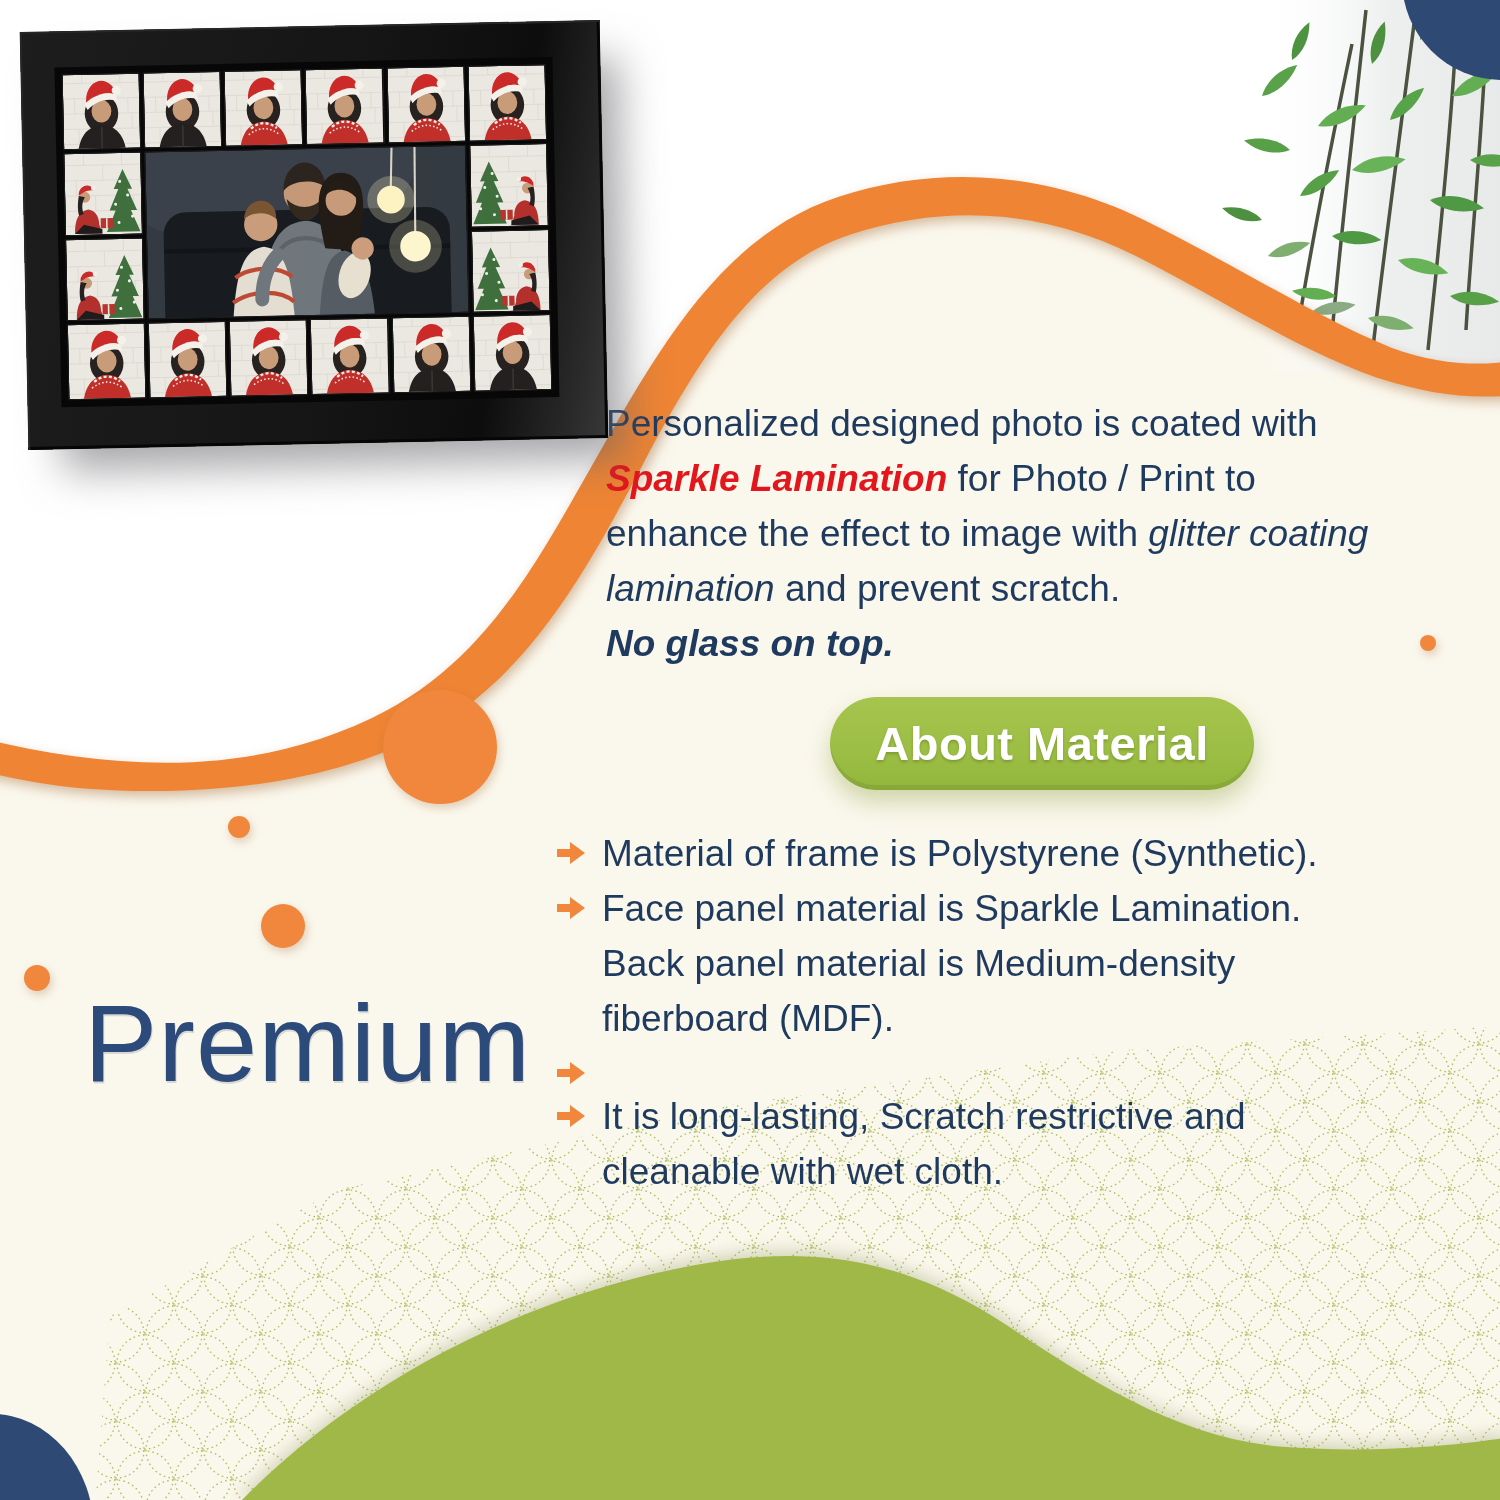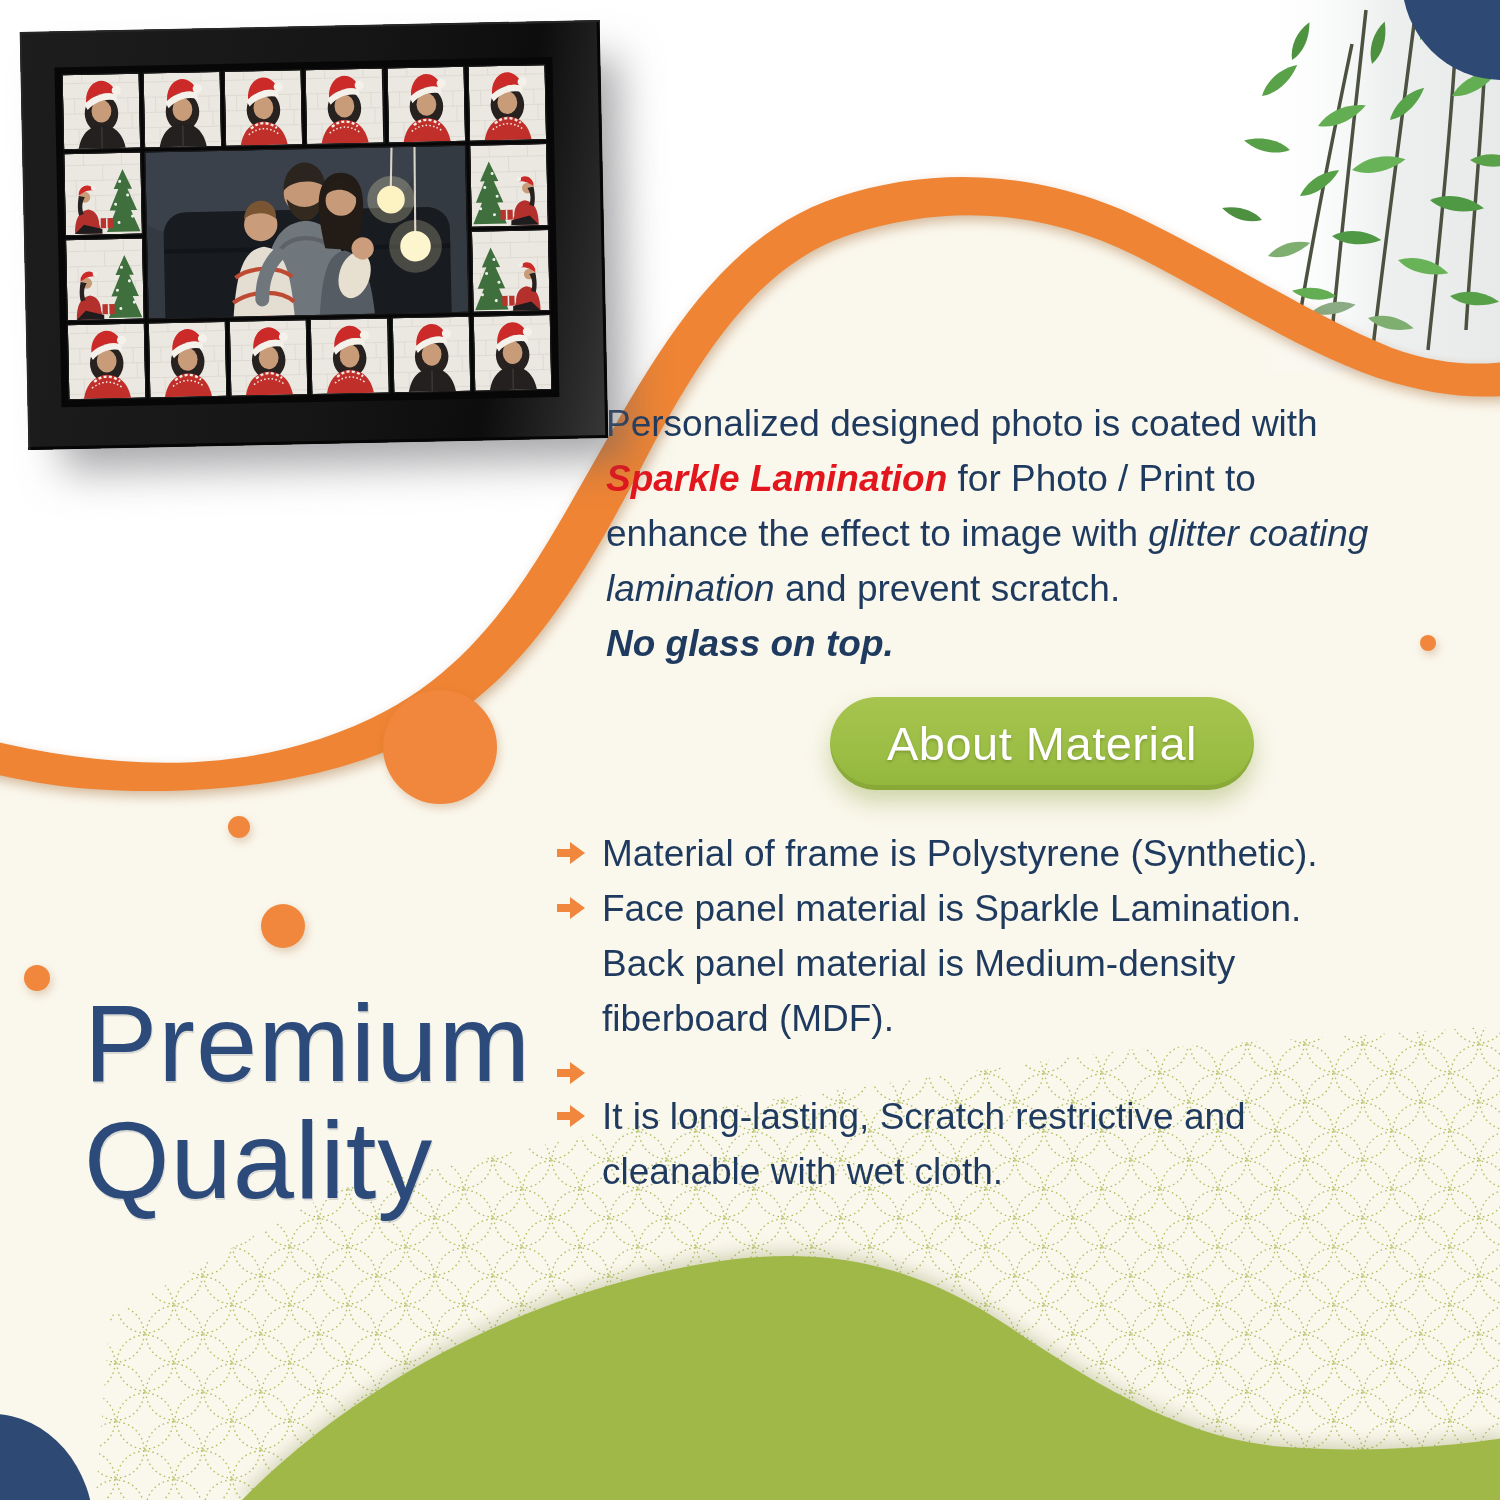--- a/index.html
+++ b/index.html
@@ -19,21 +19,21 @@
   
   .para{position:absolute;left:606px;top:396px;width:940px;z-index:2;
         font-size:37px;line-height:55px;color:var(--text_navy,#1f3a5f);white-space:pre-line;}
   .seg-accent{color:var(--accent_red,#e3161d);font-weight:bold;font-style:italic;margin-top:16px;}
   .seg-italic{font-style:italic;}
   .seg-boldit{font-weight:bold;font-style:italic;margin-top:35px;}
   .pill{position:absolute;left:830px;top:697px;width:424px;height:93px;z-index:2;
         border-radius:48px;display:flex;align-items:center;justify-content:center;
         background:linear-gradient(180deg,#a6c44e 0%,var(--pill_green,#9cbe45) 60%,#92b53c 100%);
         box-shadow:0 12px 22px rgba(140,160,60,.38), inset 0 -5px 0 rgba(0,0,0,.07);
-        color:#ffffff;font-weight:normal;font-size:47px;letter-spacing:.5px;
+        color:#ffffff;font-weight:bold;font-size:47px;letter-spacing:.5px;
         text-shadow:0 2px 3px rgba(90,110,30,.45);}
   .mat-list{position:absolute;left:556px;top:826px;width:950px;z-index:2;}
   .mat-item{display:flex;align-items:flex-start;}
   .arrow{flex:0 0 34px;margin-top:15px;margin-right:12px;}
   .mat-text{font-size:37px;line-height:55px;color:var(--text_navy,#1f3a5f);white-space:pre-line;}
   .headline{position:absolute;left:84px;top:984px;z-index:2;color:var(--deep_navy_text,#2c4a7a);
             font-size:110px;line-height:117px;font-weight:500;letter-spacing:1px;
             text-shadow:1px 2px 0 rgba(30,50,90,.15);}
 </style>
 </head>
@@ -534,14 +534,13 @@
       <span class="arrow"><svg width="30" height="24" viewBox="0 0 30 24">
           <path d="M1,8 h13 V1 l15,11 -15,11 v-7 H1 z" style="fill:var(--dot_orange,#f0873c)"></path>
         </svg></span>
       <div class="mat-text">It is long-lasting, Scratch restrictive and
 cleanable with wet cloth.</div>
     </div>
   </div>
 
 <div class="headline">
   <div>Premium</div>
-  <div>Quality</div>
 </div>
 
 </body></html>

